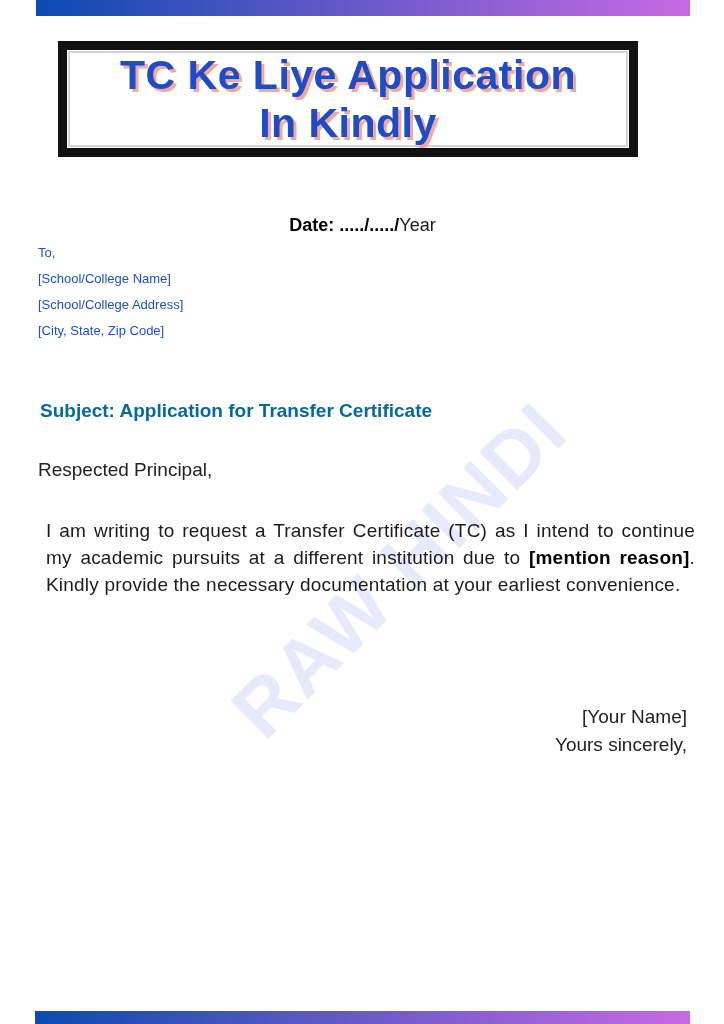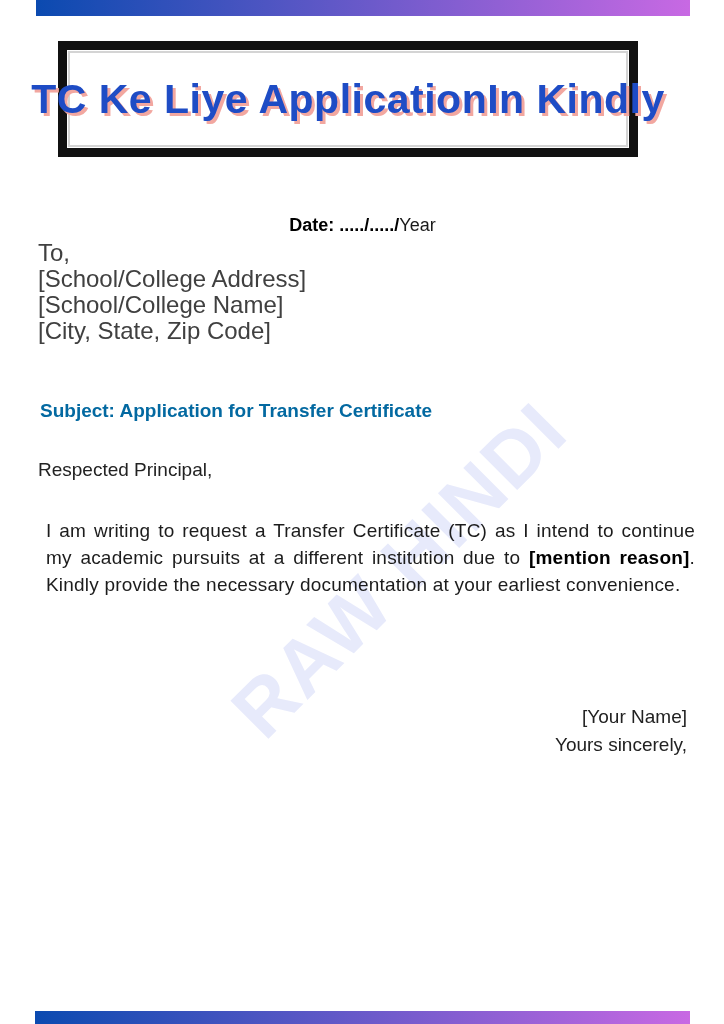--- a/index.html
+++ b/index.html
@@ -30,21 +30,21 @@
   }
   .title-box {
     position: absolute;
     left: 58px; top: 41px;
     width: 580px; height: 116px;
     box-sizing: border-box;
     border: 9px solid var(--box-border, #111);
     box-shadow: inset 0 0 0 1px #ffffff, inset 0 0 0 3px #d4d4d4;
     background: #ffffff;
     display: flex;
-    flex-direction: row;
+    flex-direction: column;
     align-items: center;
     justify-content: center;
     z-index: 3;
   }
   .title-line {
     font-weight: bold;
     font-size: 41px;
     line-height: 48px;
     letter-spacing: 0.5px;
     color: var(--title-text, #1e4cc5);
@@ -77,23 +77,23 @@
     left: 38px; top: 215px;
     width: 649px;
     text-align: center;
     font-size: 18px;
     color: #1a1a1a;
   }
   .date-line .bold-part { font-weight: bold; color: #000; }
   .address-block {
     position: absolute;
     left: 38px; top: 240px;
-    font-size: 24px;
+    font-size: 13px;
     line-height: 26px;
-    color: #404040;
+    color: #1d4ed8;
   }
   .subject-line {
     position: absolute;
     left: 40px; top: 400px;
     font-size: 19px;
     font-weight: bold;
     color: #0369a1;
   }
   .salutation {
     position: absolute;
@@ -138,22 +138,22 @@
   <div class="watermark">RAW HINDI</div>
 
   <div class="letter-layer">
 
     <div class="date-line">
       <span class="bold-part">Date: ...../...../</span><span>Year</span>
     </div>
 
     <div class="address-block">
       <div>To,</div>
+      <div>[School/College Name]</div>
       <div>[School/College Address]</div>
-      <div>[School/College Name]</div>
       <div>[City, State, Zip Code]</div>
     </div>
 
     <div class="subject-line">Subject: Application for Transfer Certificate</div>
 
     <div class="salutation">Respected Principal,</div>
 
     <p class="body-paragraph">
       <span>I am writing to request a Transfer Certificate (TC) as I intend to continue my academic pursuits at a different institution due to </span><span class="bold-part">[mention reason]</span><span>. Kindly provide the necessary documentation at your earliest convenience.</span>
     </p>

